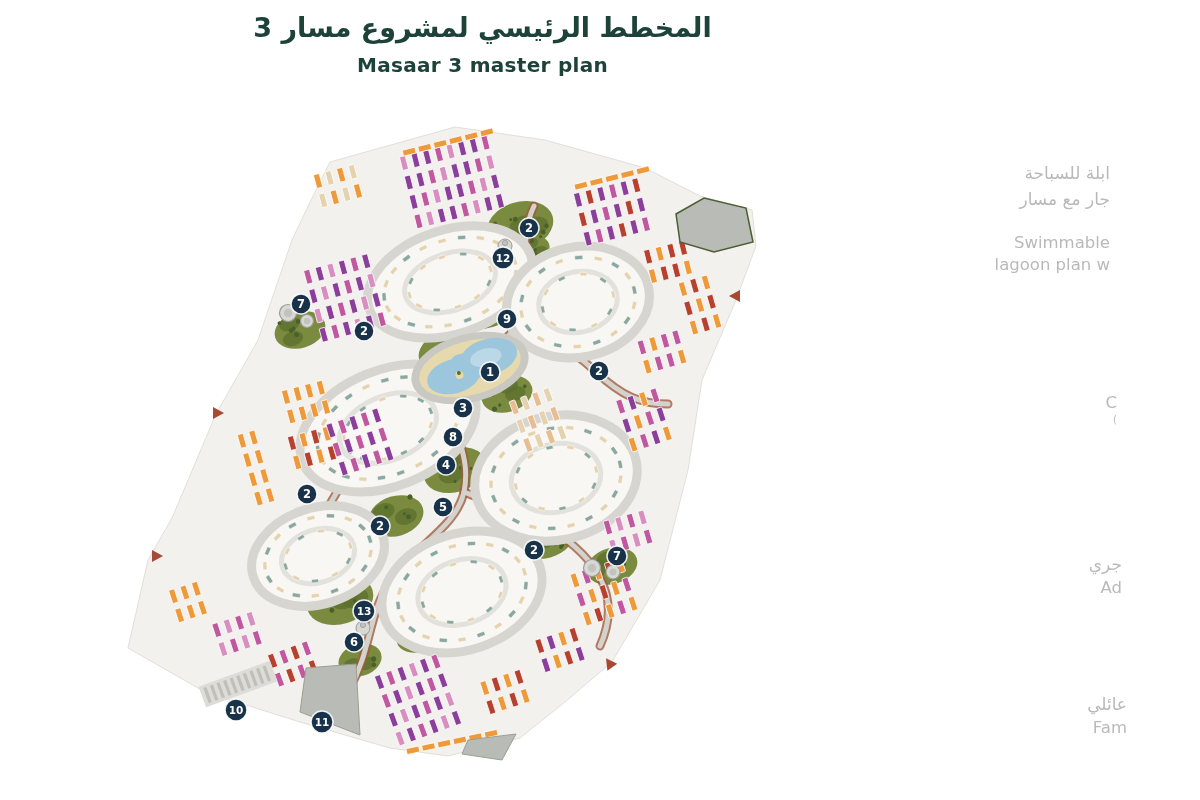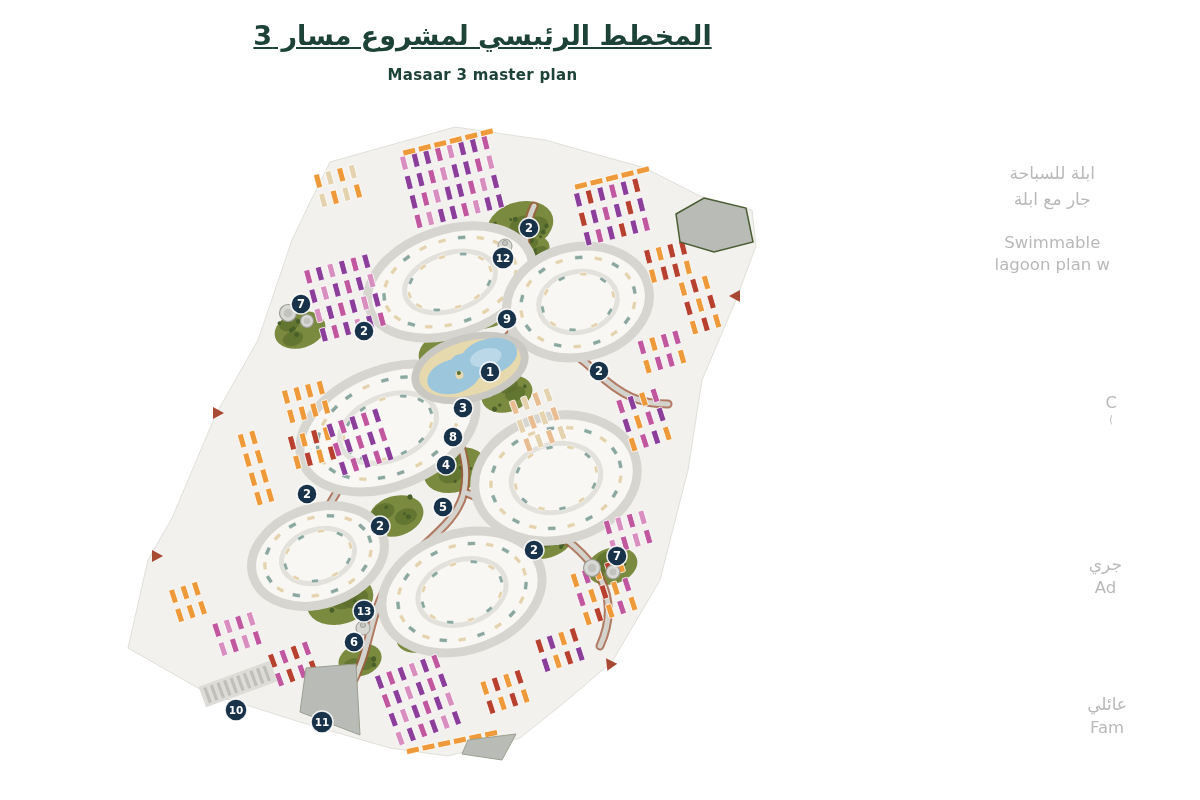--- a/index.html
+++ b/index.html
@@ -1,23 +1,23 @@
 <!DOCTYPE html>
 <html><head>
 <meta charset="utf-8">
 <style>
   html,body{margin:0;padding:0;background:#ffffff;}
   body{width:1200px;height:800px;overflow:hidden;position:relative;
        font-family:"DejaVu Sans",sans-serif;}
   .page{position:absolute;inset:0;}
   header{position:absolute;left:0;top:10px;width:965px;text-align:center;z-index:5;}
-  .title-ar{font-size:27px;font-weight:bold;color:#1d4237;line-height:36px;margin:8px;direction:rtl;text-decoration:underline;}
-  .title-en{font-size:15px;font-weight:bold;color:#1d4237;line-height:26px;margin:6px 0 0 0;letter-spacing:.3px;}
+  .title-ar{font-size:27px;font-weight:bold;color:#1d4237;line-height:36px;margin:0;direction:rtl;}
+  .title-en{font-size:20px;font-weight:bold;color:#1d4237;line-height:26px;margin:6px 0 0 0;letter-spacing:.3px;}
   #plan{position:absolute;left:0;top:0;width:1200px;height:800px;}
-  .legend-item{position:absolute;color:#b9b9b9;text-align:center;z-index:4;}
+  .legend-item{position:absolute;color:#b9b9b9;text-align:right;z-index:4;}
   .legend-item .ar{font-size:17px;line-height:1.55;direction:rtl;white-space:nowrap;}
   .legend-item .en{font-size:16.5px;line-height:1.35;white-space:nowrap;}
   .legend-item .en.first{margin-top:19px;}
   .legend-item .tiny{font-size:10px;line-height:1.2;}
 </style>
 </head>
 <body>
 
 <div class="page">
 
@@ -874,21 +874,21 @@
         </g>
         <g transform="translate(322 722)" cursor="pointer">
           <circle r="11" fill="#18324a" stroke="rgba(255,255,255,.9)" stroke-width="1.5"></circle>
           <text text-anchor="middle" dy=".36em" fill="#ffffff" font-size="10.5" font-weight="bold" font-family="&quot;DejaVu Sans&quot;,sans-serif">11</text>
         </g>
       </g>
     </svg>
 
   <div class="legend-item" style="right:90px;top:160px;">
     <div class="ar">ابلة للسباحة</div>
-    <div class="ar">جار مع ابلة</div>
+    <div class="ar">جار مع مسار</div>
     <div class="en first">Swimmable</div>
     <div class="en">lagoon plan w</div>
   </div>
 
   <div class="legend-item" style="right:83px;top:392px;">
     <div class="en">C</div>
     <div class="tiny">(</div>
   </div>
 
   <div class="legend-item" style="right:78px;top:551px;">

